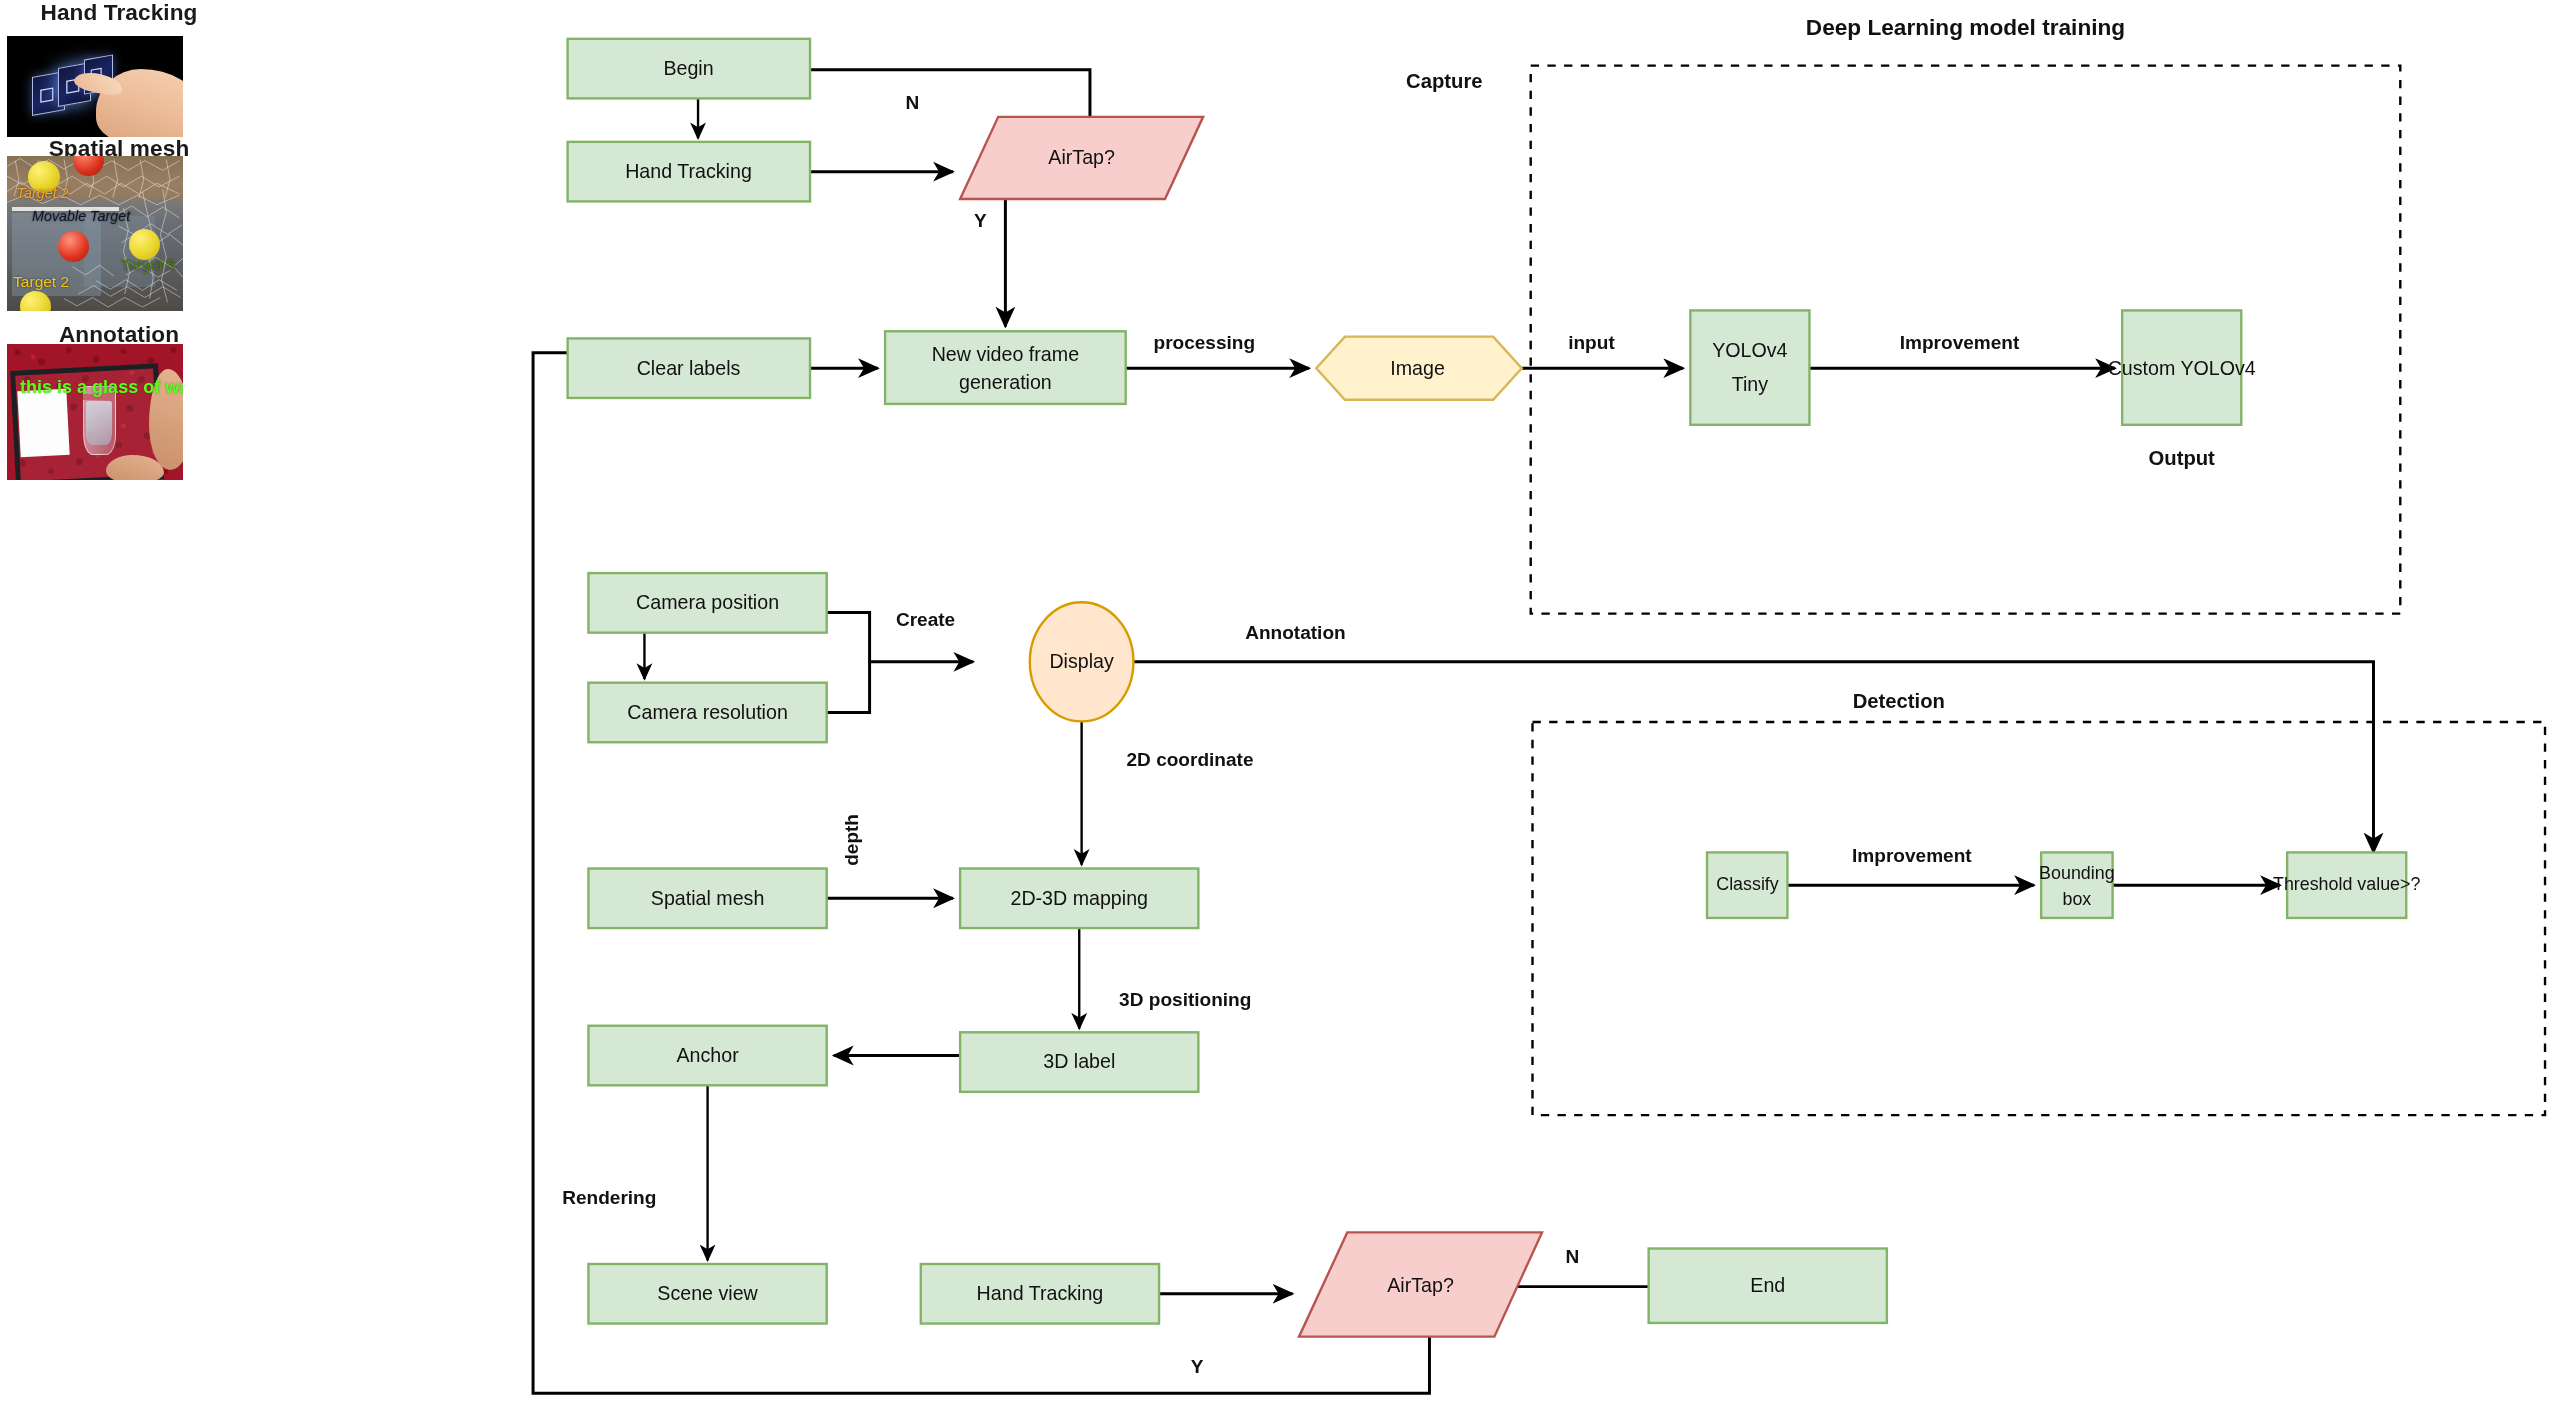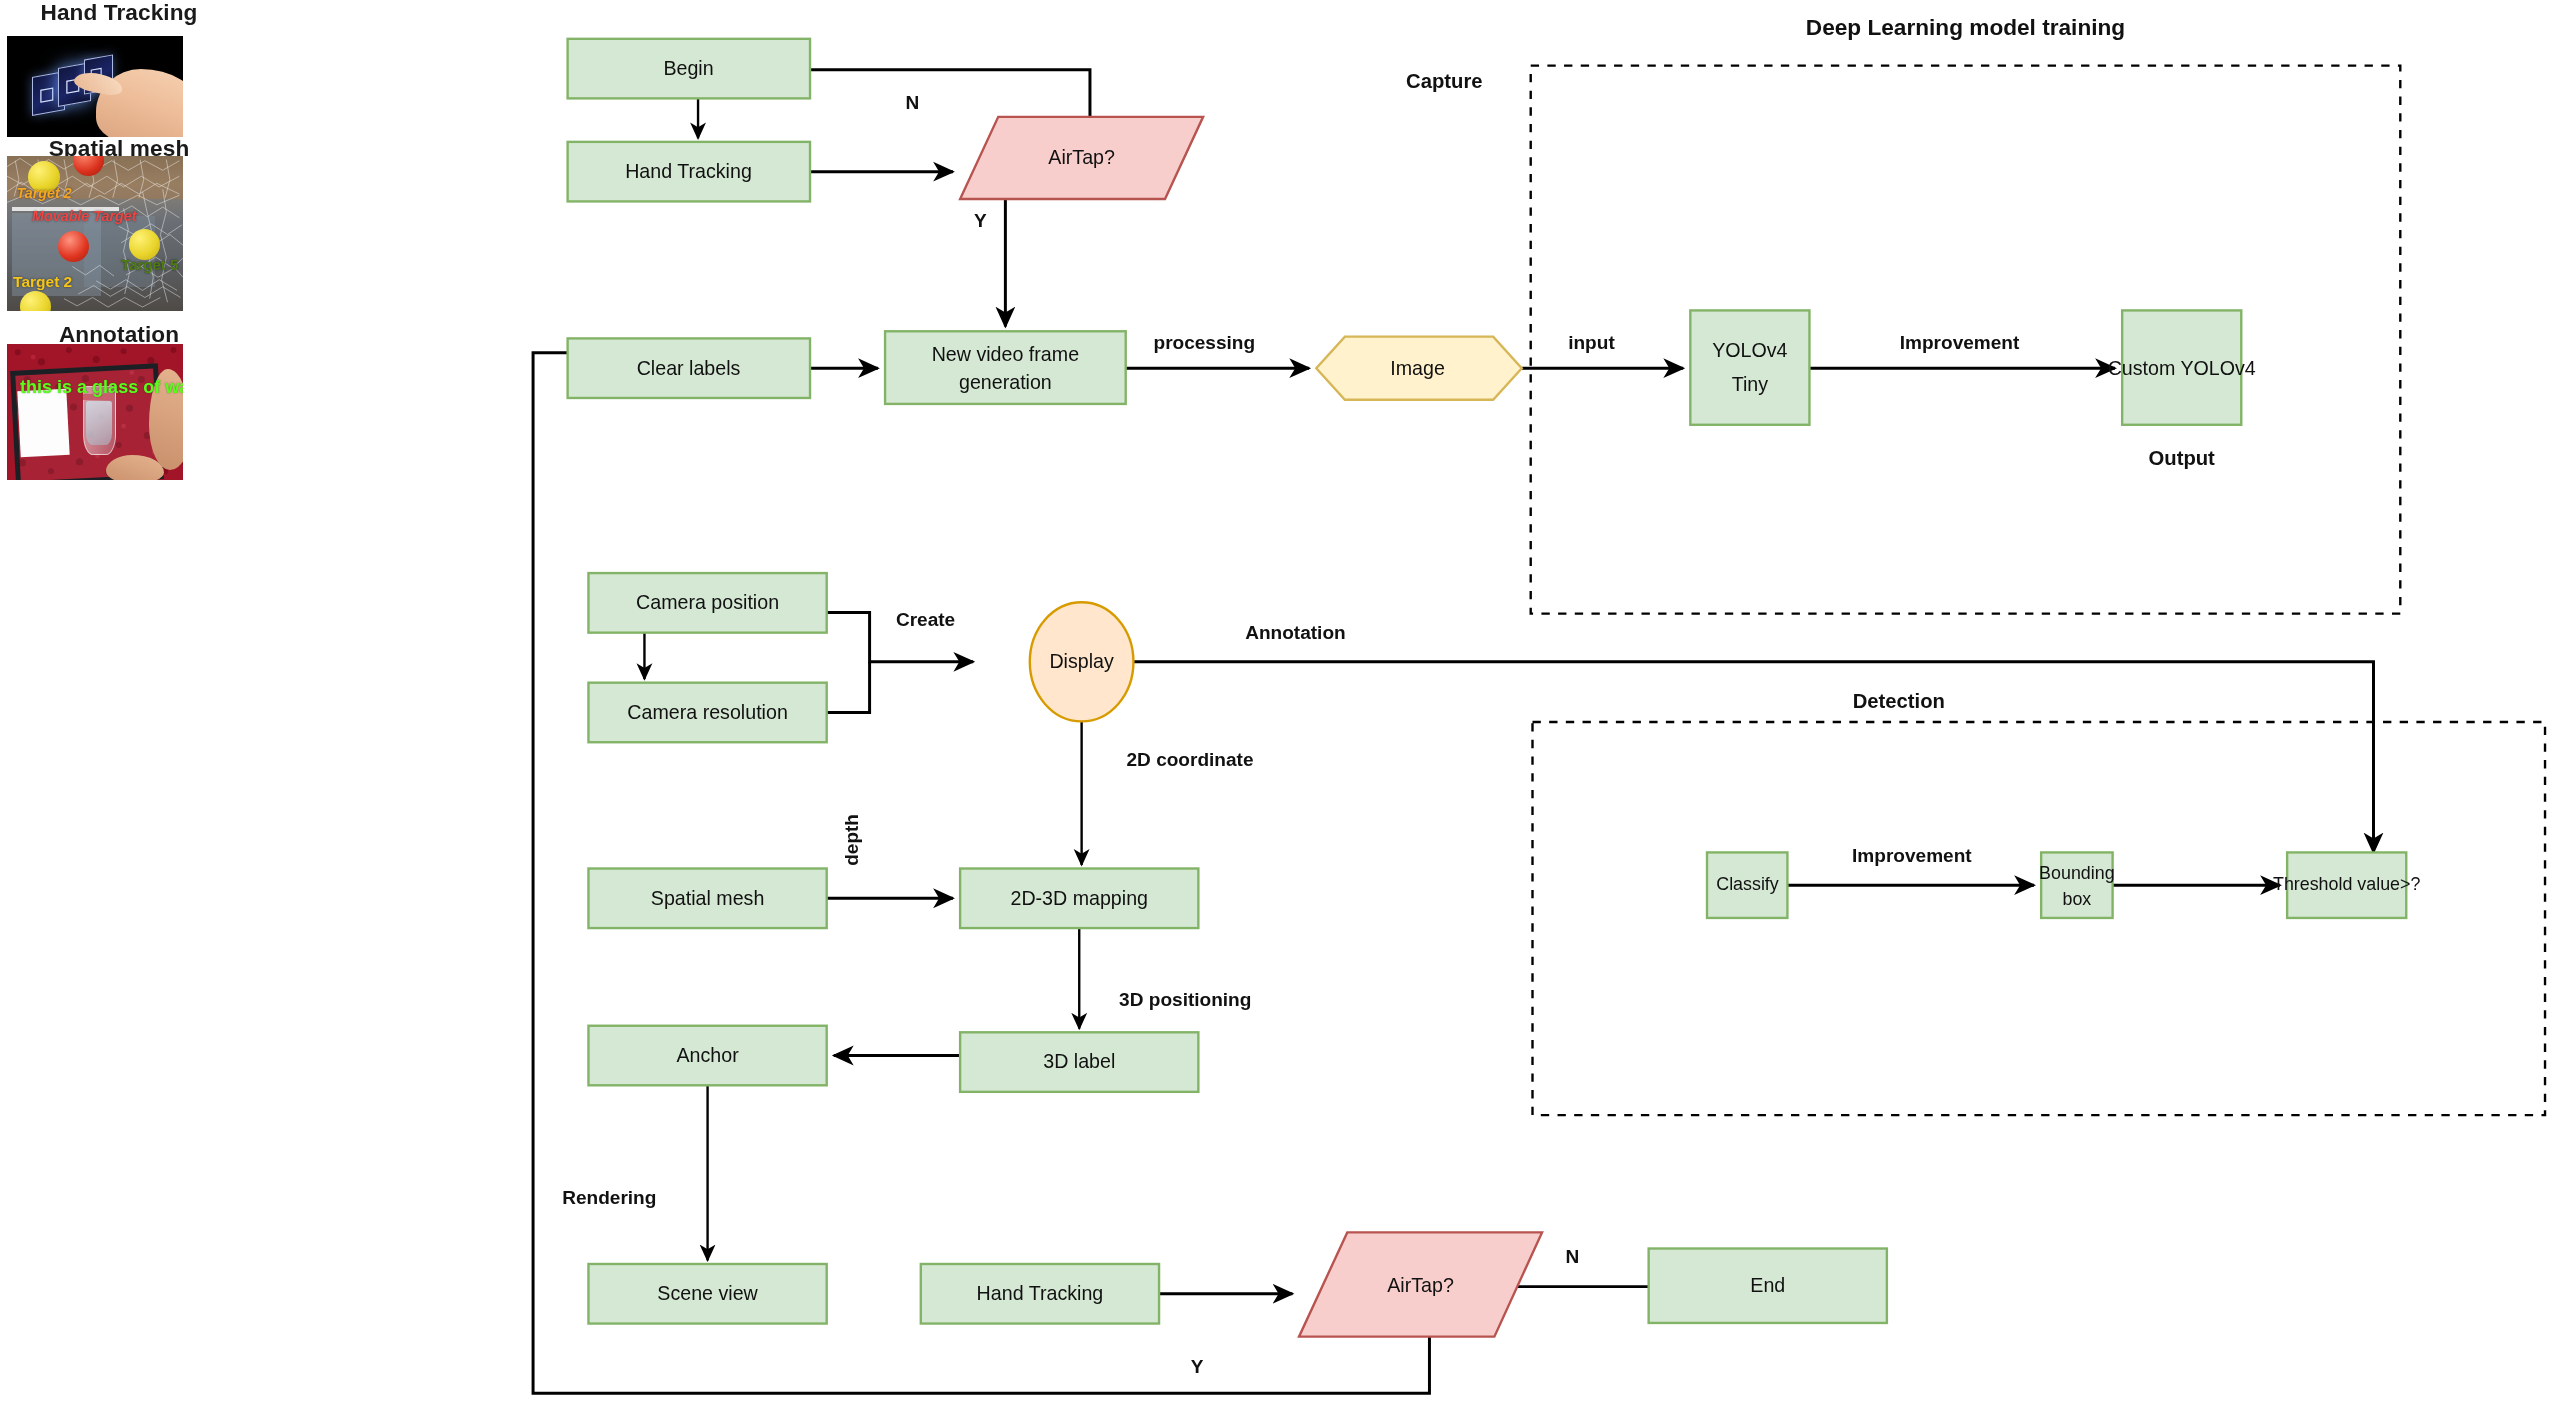--- a/index.html
+++ b/index.html
@@ -22,21 +22,21 @@
       background:linear-gradient(200deg,#f6d3b4 0%,#eebd99 45%,#d9a27d 100%);}
   .ht-finger{position:absolute;border-radius:50% 50% 40% 40%/60% 60% 40% 40%;
       background:linear-gradient(220deg,#f9dcc2,#e8b793);}
 
   
   .sm-bg{position:absolute;inset:0;
       background:linear-gradient(180deg,#6f6c63 0%,#8b8377 18%,#6b6f75 42%,#5c5f63 70%,#4e4a46 100%);}
   .sm-wall{position:absolute;background:rgba(150,140,125,.55);}
   .sm-mesh{position:absolute;inset:0;opacity:.85;}
   .sm-ball{position:absolute;border-radius:50%;}
-  .sm-label{position:absolute;font-weight:bold;font-style:italic;font-size:16px;
+  .sm-label{position:absolute;font-weight:normal;font-style:italic;font-size:16px;
       white-space:nowrap;text-shadow:0 0 2.4px rgba(0,0,0,.6);}
 
   
   .an-bg{position:absolute;inset:0;background:#9e1526;}
   .an-carpet{position:absolute;inset:0;opacity:.95;}
   .an-frame{position:absolute;border:5.4px solid #1c1f24;}
   .an-paper{position:absolute;background:#fdfdfd;}
   .an-glass{position:absolute;background:linear-gradient(100deg,rgba(255,255,255,.55),rgba(225,235,240,.25));
       border:1.2px solid rgba(255,255,255,.55);}
   .an-text{position:absolute;color:#5dfb1c;font-weight:bold;font-size:24px;
@@ -123,21 +123,21 @@
                 background:radial-gradient(circle at 34% 30%,#fff176,#e8d42a 55%,#c7ae12 100%);"></div>
     <div class="sm-ball" style="left:66px;top:-10.7px;width:31px;height:31px;
                 background:radial-gradient(circle at 36% 30%,#ff8a70,#d9301c 60%,#9c1c0e 100%);"></div>
     <div class="sm-ball" style="left:51px;top:75px;width:31px;height:31px;
                 background:radial-gradient(circle at 38% 30%,#ff9480,#e0341f 58%,#9e1f10 100%);"></div>
     <div class="sm-ball" style="left:122px;top:73px;width:31px;height:31px;
                 background:radial-gradient(circle at 34% 30%,#fff176,#e9d52c 55%,#c6ae12 100%);"></div>
     <div class="sm-ball" style="left:13px;top:135px;width:31px;height:31px;
                 background:radial-gradient(circle at 34% 30%,#fff176,#e9d52c 55%,#c6ae12 100%);"></div>
     <div class="sm-label" style="left:9.5px;top:29px;color:#f5a623;font-size:14.3px;">Target 2</div>
-    <div class="sm-label" style="left:25px;top:52px;color:#ef4444;font-size:14.3px;">Movable Target</div>
+    <div class="sm-label" style="left:25px;top:52px;color:#0f172a;font-size:14.3px;">Movable Target</div>
     <div class="sm-label" style="left:6px;top:117px;color:#f5c518;font-size:15.5px;font-style:normal;">Target 2</div>
     <div class="sm-label" style="left:114px;top:100px;color:#4d7c0f;font-size:15px;font-style:normal;">Target 5</div>
   </div>
 
   <div class="panel-caption" style="left:0;top:322px;width:238px;">Annotation</div>
 
   <div class="thumb" style="left:7.1px;top:344px;width:176px;height:136px;">
     <div class="an-bg"></div>
     <svg class="an-carpet" viewBox="0 0 296 228" preserveAspectRatio="none">
       <rect width="296" height="228" fill="#a3162a"></rect>

